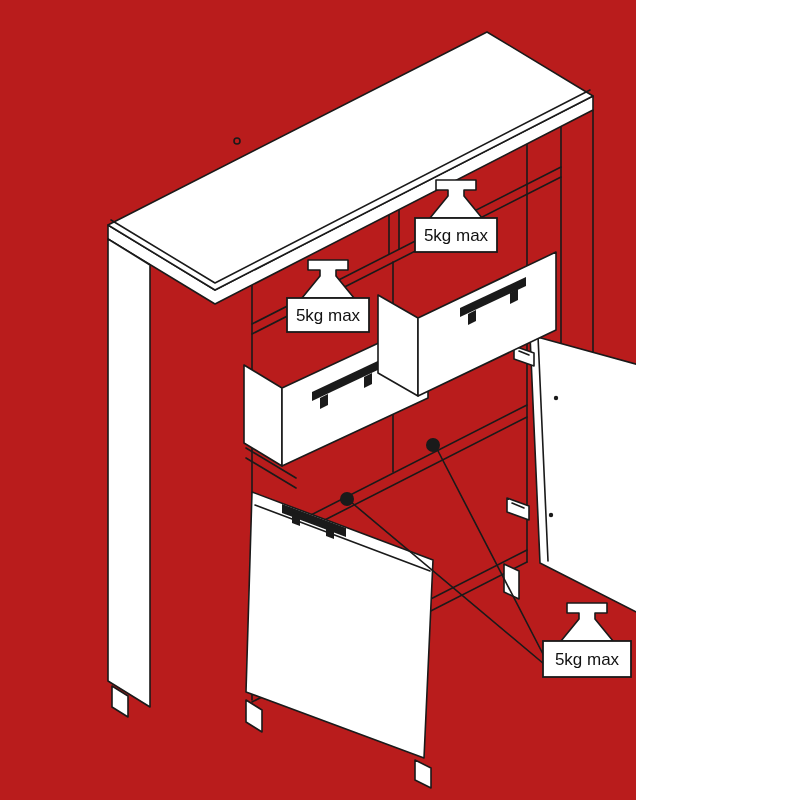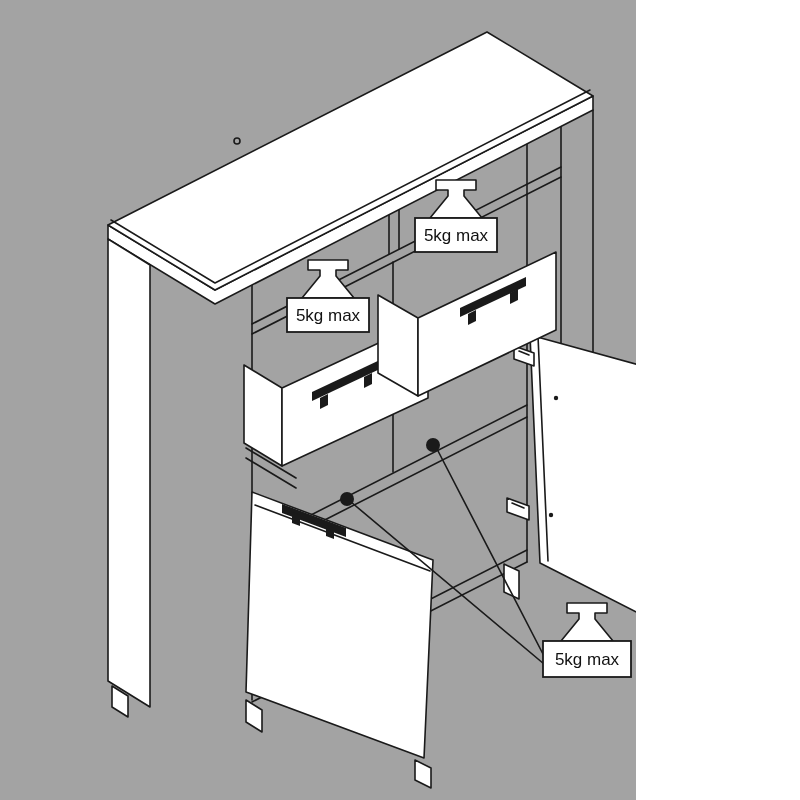--- a/index.html
+++ b/index.html
@@ -4,21 +4,21 @@
 <style>
   html, body {
     margin: 0;
     padding: 0;
     background: #ffffff;
   }
   .stage {
     width: 636px;
     height: 800px;
     position: relative;
-    background: #a3a3a3;
+    background: #b91c1c;
     overflow: hidden;
   }
   svg { display: block; }
   .ln   { fill: none; stroke: #1a1a1a; stroke-width: 1.6; stroke-linejoin: round; stroke-linecap: round; }
   .face { fill: #ffffff; stroke: #1a1a1a; stroke-width: 1.6; stroke-linejoin: round; }
   .dark { fill: #1a1a1a; stroke: none; }
   .dot  { fill: #1a1a1a; stroke: none; }
   .hole { fill: #1a1a1a; stroke: none; }
   .lblbox { fill: #ffffff; stroke: #1a1a1a; stroke-width: 1.8; }
   .lbltxt {

